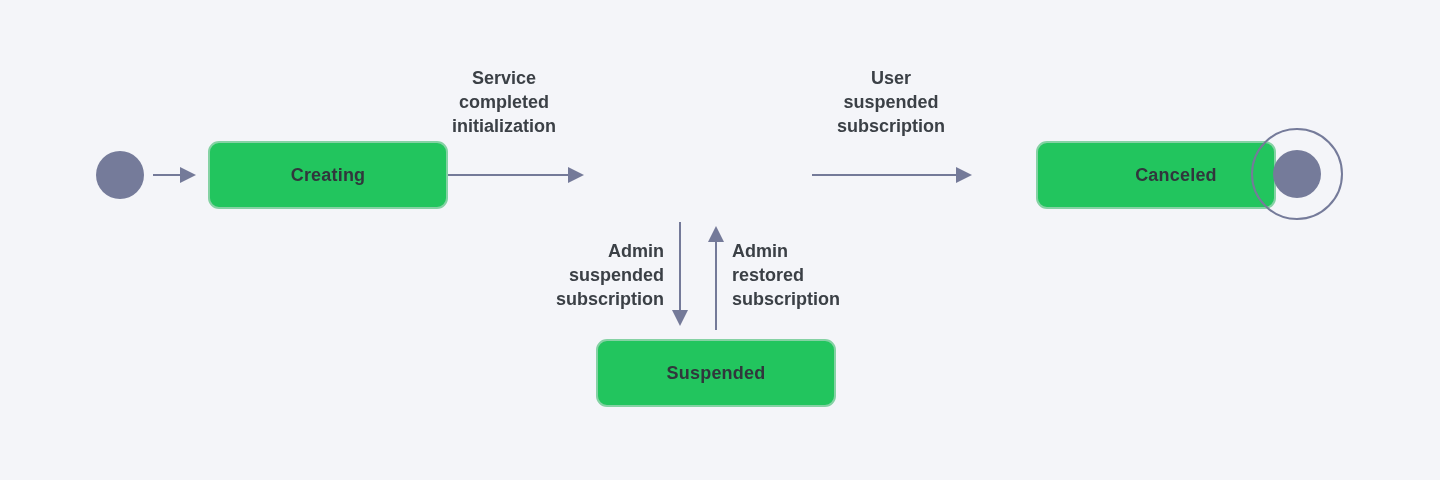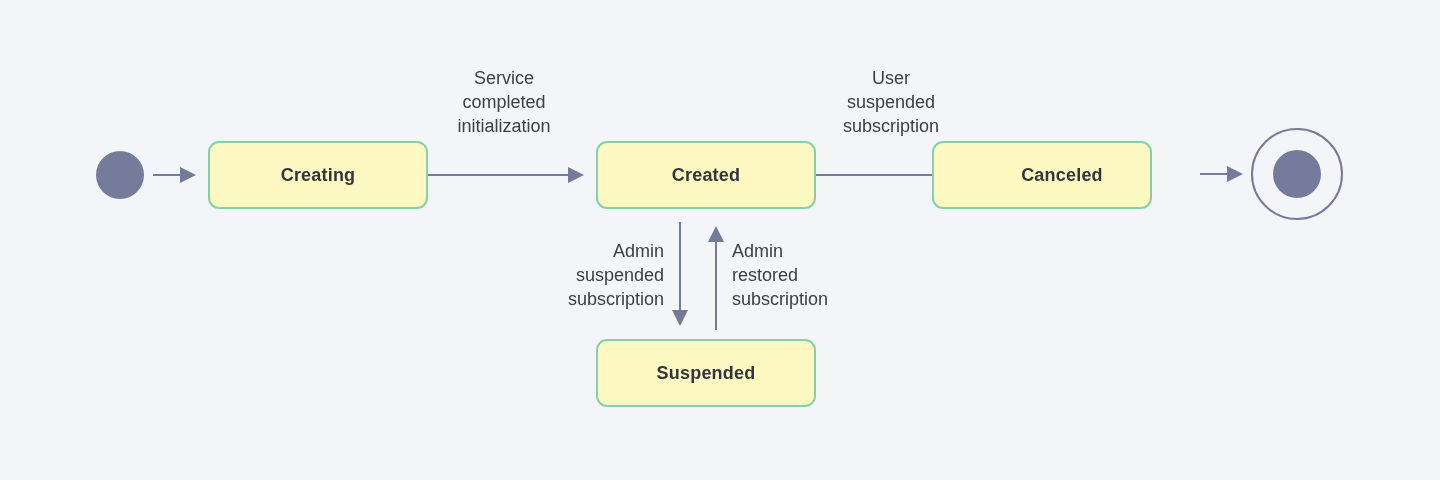--- a/index.html
+++ b/index.html
@@ -16,37 +16,37 @@
   }
   .edges-svg {
     position: absolute;
     left: 0;
     top: 0;
     width: 1440px;
     height: 480px;
   }
   .state-box {
     position: absolute;
-    width: 220px;
+    width: 240px;
     height: 68px;
     box-sizing: border-box;
-    background: #fef9c3;
+    background: #22c55e;
     border: 2px solid #85d2a4;
     border-radius: 11px;
     display: flex;
     align-items: center;
     justify-content: center;
     font-size: 18px;
     font-weight: 700;
     color: #31363c;
     letter-spacing: 0.2px;
   }
   .state-creating  { left: 208px; top: 141px; }
   .state-created   { left: 596px; top: 141px; }
-  .state-canceled  { left: 932px; top: 141px; padding-left: 40px; }
+  .state-canceled  { left: 1036px; top: 141px; padding-left: 40px; }
   .state-suspended { left: 596px; top: 339px; }
 
   .initial-state {
     position: absolute;
     left: 96px;
     top: 151px;
     width: 48px;
     height: 48px;
     border-radius: 50%;
     background: #757b9a;
@@ -67,21 +67,21 @@
     top: 20px;
     width: 48px;
     height: 48px;
     border-radius: 50%;
     background: #757b9a;
   }
   .edge-label {
     position: absolute;
     width: 200px;
     font-size: 18px;
-    font-weight: 400;
+    font-weight: 700;
     line-height: 24px;
     color: #3b4046;
     white-space: pre-line;
   }
   .label-service   { left: 404px; top: 66px;  text-align: center; }
   .label-user      { left: 791px; top: 66px;  text-align: center; }
   .label-suspended { left: 464px; top: 239px; text-align: right; }
   .label-restored  { left: 732px; top: 239px; text-align: left; }
 </style>
 </head>
@@ -102,23 +102,20 @@
     <line x1="680" y1="222" x2="680" y2="324" stroke="#747a99" stroke-width="2" marker-end="url(#arrowhead)"></line>
     <line x1="716" y1="330" x2="716" y2="228" stroke="#747a99" stroke-width="2" marker-end="url(#arrowhead)"></line>
   </svg>
 
   <div class="initial-state"></div>
 
   <div class="state-box state-creating">
     <span>Creating</span>
   </div>
 
-  <div class="state-box state-created">
-    <span>Created</span>
-  </div>
 
   <div class="state-box state-canceled">
     <span>Canceled</span>
   </div>
 
   <div class="state-box state-suspended">
     <span>Suspended</span>
   </div>
 
   <div class="final-state-outer">

